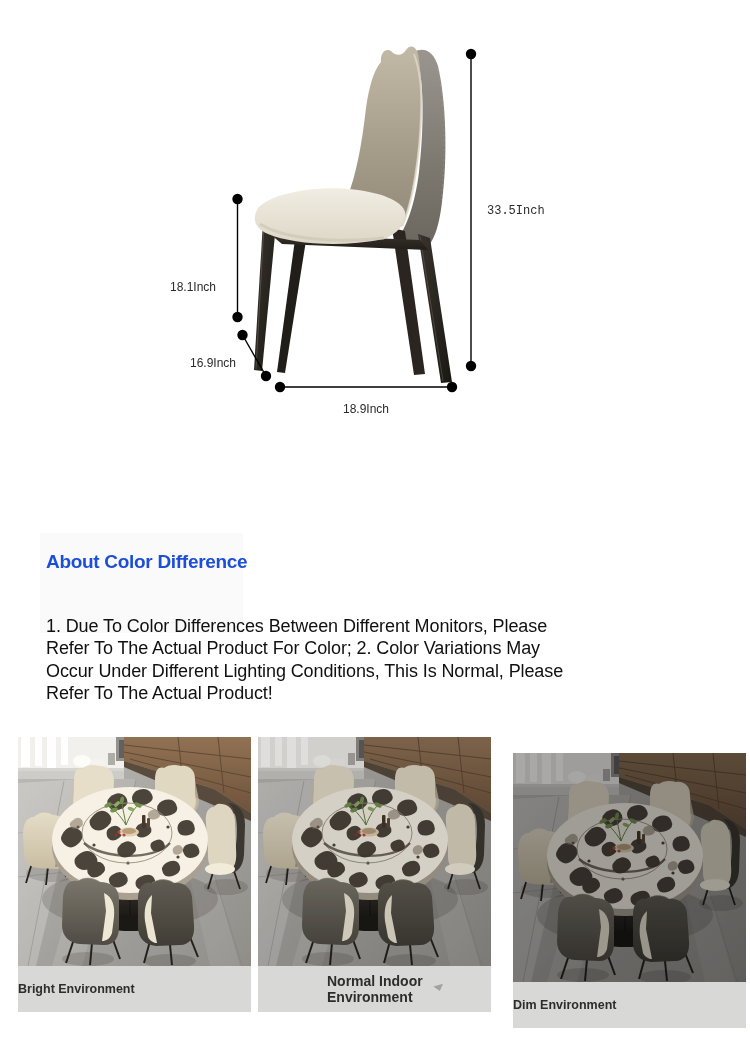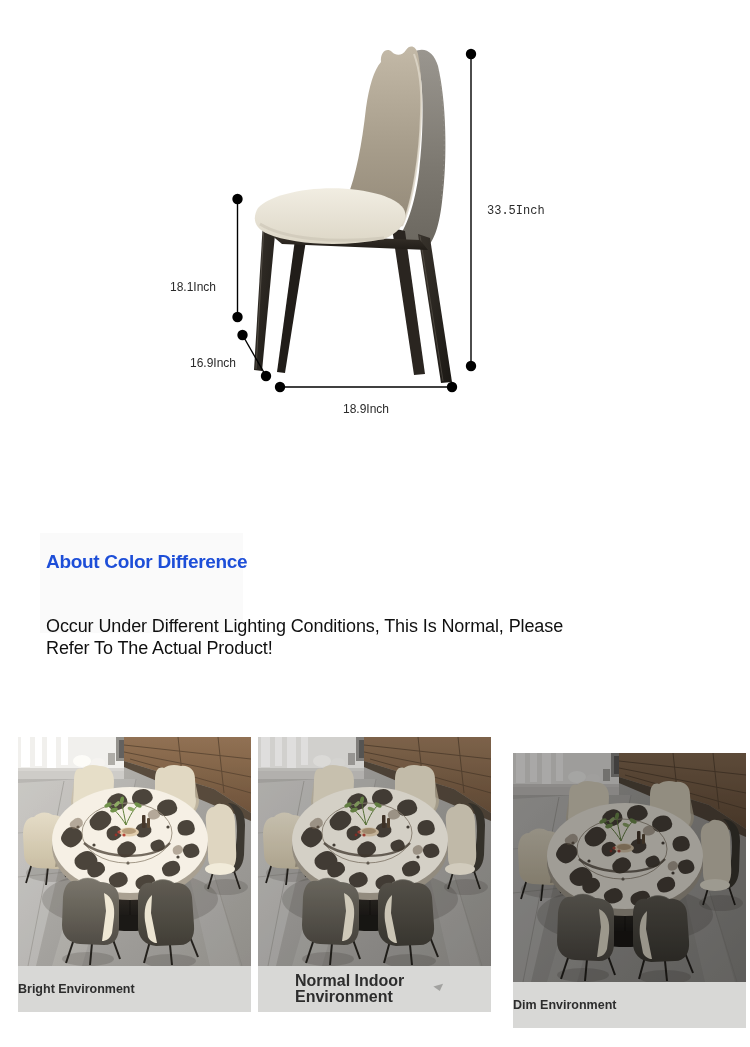--- a/index.html
+++ b/index.html
@@ -26,21 +26,21 @@
   
   .card{position:absolute;top:737px;width:233px;}
   .card-1{left:18px;}.card-2{left:258px;}.card-3{left:497px;}
   .photo{width:233px;height:229px;overflow:hidden;background:#9d9b97;}
   .photo svg{display:block;width:233px;height:229px;}
   .card-1 .photo svg{filter:brightness(1.04) saturate(1.02);}
   .card-2 .photo svg{filter:brightness(0.90) saturate(0.97);}
   .card-3 .photo svg{filter:brightness(0.68) saturate(0.92);}
   .caption{position:relative;height:46px;background:#d8d8d6;display:flex;align-items:center;
            font-size:12.5px;font-weight:600;color:#2d2d2d;}
-  .card-2 .caption{justify-content:flex-start;padding-left:37px;font-size:16px;line-height:16px;}
+  .card-2 .caption{justify-content:flex-start;padding-left:69px;font-size:14px;line-height:16px;}
   .card-2 .cap-text{max-width:112px;}
   .speck{position:absolute;left:176px;top:19px;width:0;height:0;border-left:5px solid transparent;
          border-right:5px solid transparent;border-top:6px solid #90908e;opacity:.75;
          transform:rotate(-15deg);}
   .hidden-defs{position:absolute;width:0;height:0;overflow:hidden;}
 </style>
 </head>
 <body>
 
 <div class="page">
@@ -119,20 +119,22 @@
     </svg>
     <span class="dim dim-total">33.5Inch</span>
     <span class="dim dim-back">18.1Inch</span>
     <span class="dim dim-depth">16.9Inch</span>
     <span class="dim dim-width">18.9Inch</span>
   </div>
 
   <div class="heading-bg"></div>
   <h2 class="section-title">About Color Difference</h2>
   <div class="note">
+    <div>1. Due To Color Differences Between Different Monitors, Please</div>
+    <div>Refer To The Actual Product For Color; 2. Color Variations May</div>
     <div>Occur Under Different Lighting Conditions, This Is Normal, Please</div>
     <div>Refer To The Actual Product!</div>
   </div>
 
   <svg class="hidden-defs" aria-hidden="true">
     <defs>
       <linearGradient id="fg" x1="0" y1="0" x2="1" y2="1">
         <stop offset="0" stop-color="#b7b5b1"></stop>
           <stop offset="0.55" stop-color="#9d9b97"></stop>
           <stop offset="1" stop-color="#8a8884"></stop>

